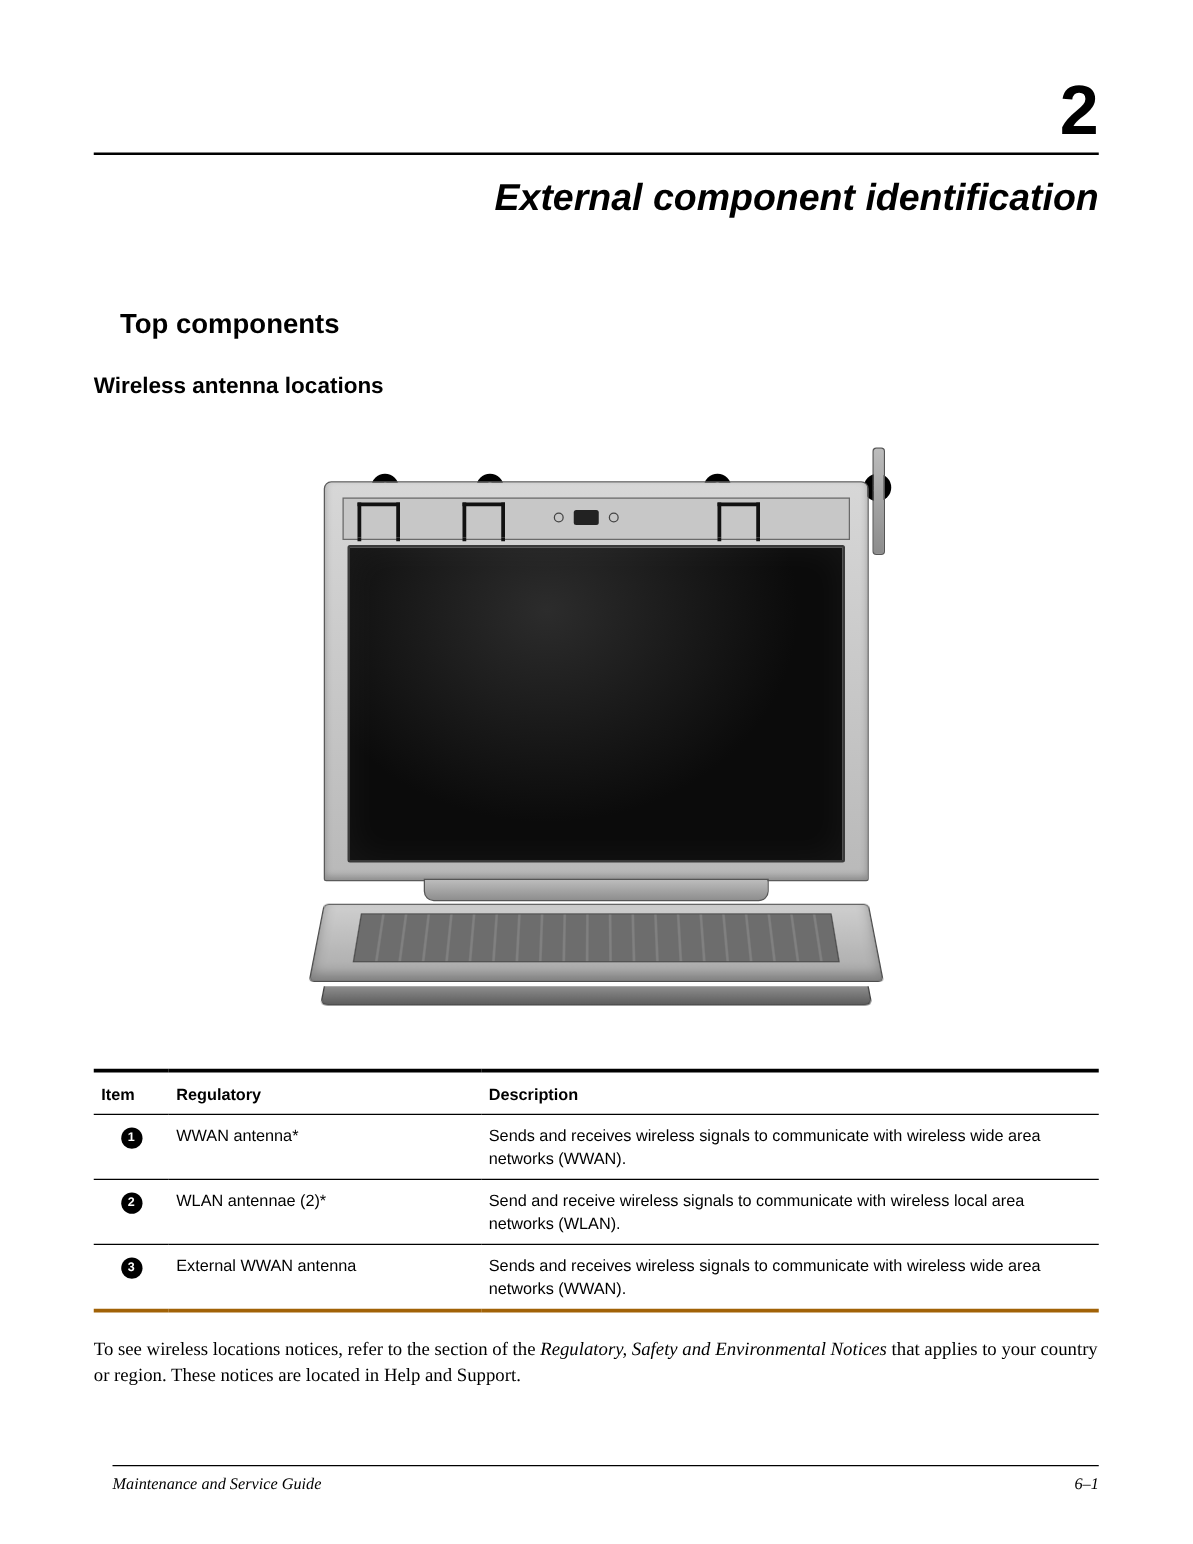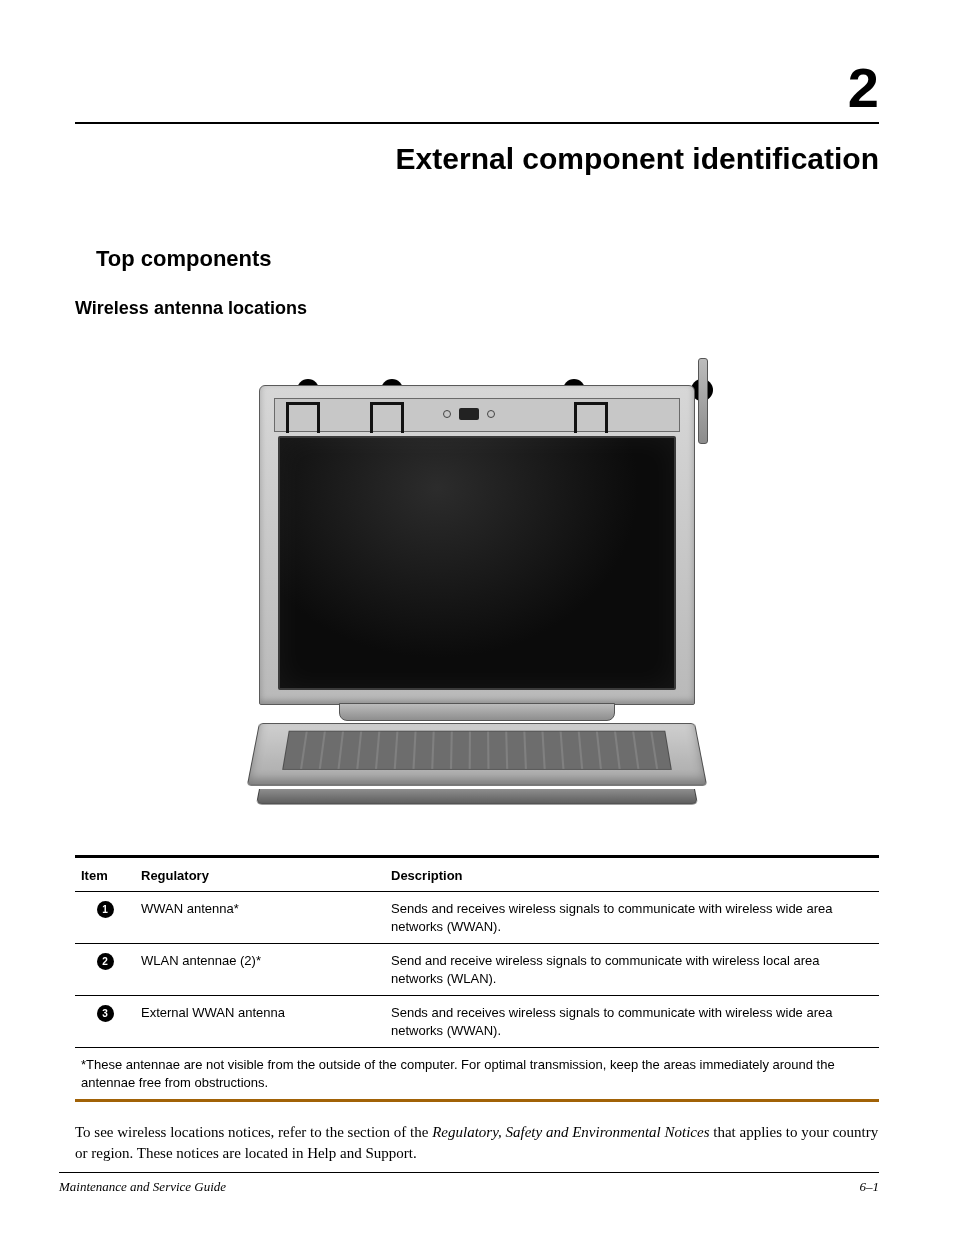--- a/index.html
+++ b/index.html
@@ -25,20 +25,21 @@
     border-top: 2px solid #000;
     margin-bottom: 18px;
     margin-top: 4px;
   }
   .chapter-title {
     font-family: Arial, Helvetica, sans-serif;
     font-weight: 600;
     font-size: 30px;
     text-align: right;
     margin-bottom: 70px;
+    font-style: italic;
   }
   .section-h1 {
     font-family: Arial, Helvetica, sans-serif;
     font-weight: 600;
     font-size: 22px;
     margin-bottom: 26px;
     margin-left: 21px;
   }
   .section-h2 {
     font-family: Arial, Helvetica, sans-serif;
@@ -171,21 +172,21 @@
     line-height: 1.35;
   }
   .body-p {
     font-family: "Times New Roman", Times, serif;
     font-size: 15px;
     line-height: 1.35;
   }
   .body-p .ital { font-style: italic; text-align: center; }
   .page-footer {
     position: absolute;
-    left: 59px; right: 75px; bottom: 40px;
+    left: 90px; right: 75px; bottom: 40px;
     border-top: 1px solid #000;
     padding-top: 6px;
     display: flex;
     justify-content: space-between;
     font-family: "Times New Roman", Times, serif;
     font-style: italic;
     font-size: 13px;
   }
   .page-footer .pn { font-style: italic; }
 </style>
@@ -244,23 +245,20 @@
     <tr>
       <td class="item-cell"><span class="item-badge">2</span></td>
       <td>WLAN antennae (2)*</td>
       <td>Send and receive wireless signals to communicate with wireless local area networks (WLAN).</td>
     </tr>
     <tr>
       <td class="item-cell"><span class="item-badge">3</span></td>
       <td>External WWAN antenna</td>
       <td>Sends and receives wireless signals to communicate with wireless wide area networks (WWAN).</td>
     </tr>
-    <tr class="footnote-row">
-      <td colspan="3">*These antennae are not visible from the outside of the computer. For optimal transmission, keep the areas immediately around the antennae free from obstructions.</td>
-    </tr>
   </tbody>
 </table>
 
 <p class="body-p">
   <span>To see wireless locations notices, refer to the section of the </span><span class="ital">Regulatory, Safety and Environmental Notices</span><span> that applies to your country or region. These notices are located in Help and Support.</span>
 </p>
 
 <div class="page-footer">
   <span>Maintenance and Service Guide</span>
   <span class="pn">6–1</span>

